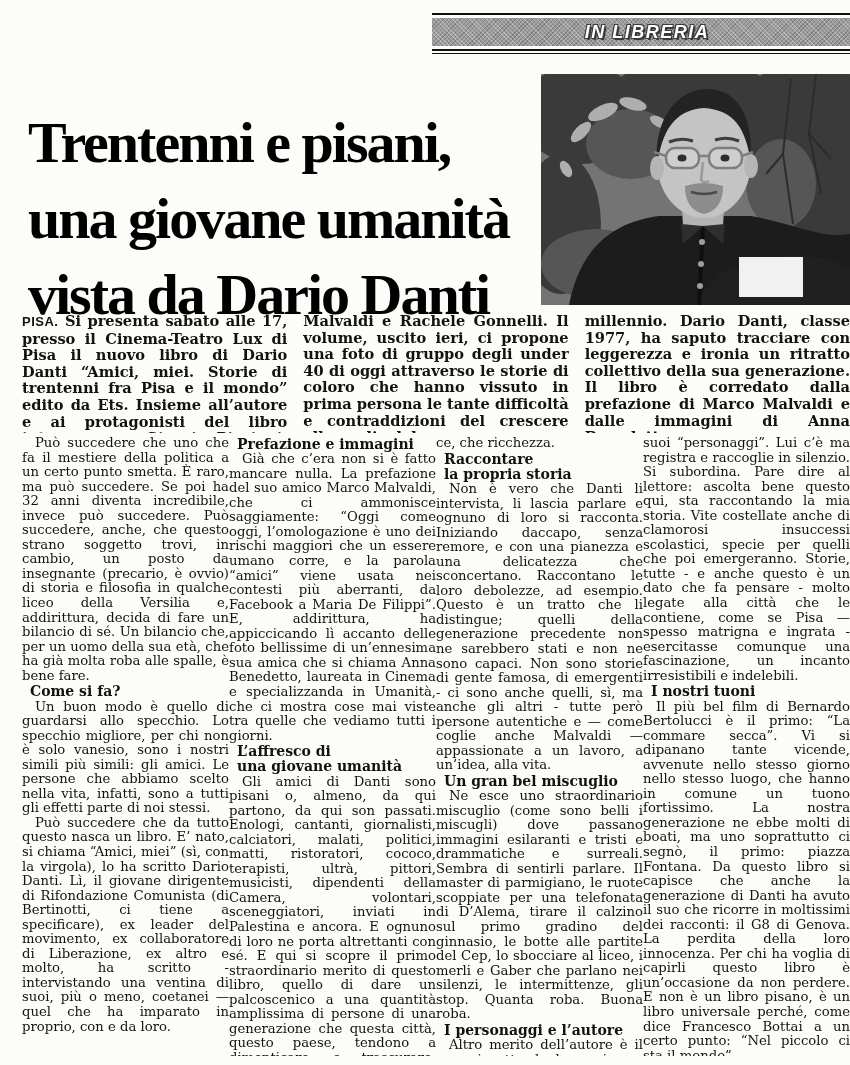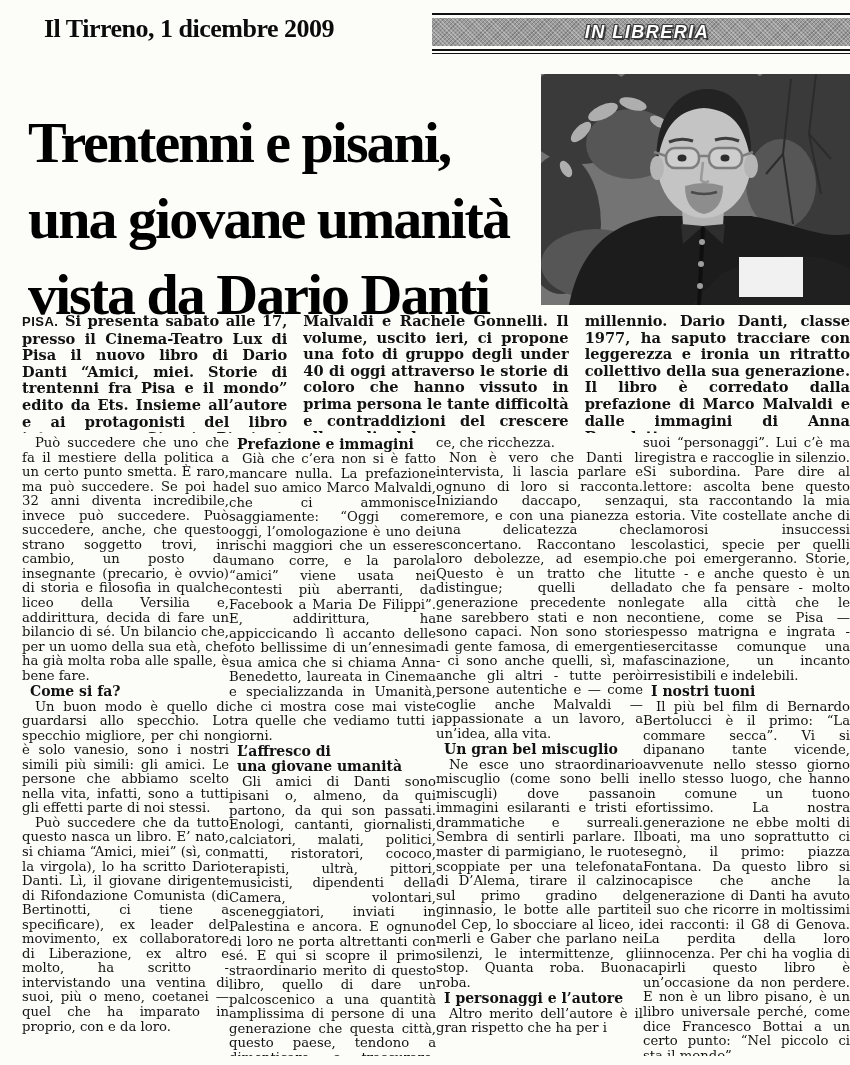--- a/index.html
+++ b/index.html
@@ -64,21 +64,20 @@
   .b-h{
     margin:1px 0 0 8px;font-size:14px;line-height:15.2px;font-weight:bold;
     white-space:pre-line;text-align:left;
   }
 </style>
 </head>
 <body>
 
 <div class="page">
 
-  <div class="dateline">Il Tirreno, 1 dicembre 2009</div>
 
   <div class="banner">
     <div class="banner-topline"></div>
     <div class="banner-band">
       <span class="banner-label">IN LIBRERIA</span>
     </div>
     <div class="banner-underline1"></div>
     <div class="banner-underline2"></div>
   </div>
 
@@ -175,20 +174,22 @@
       </div>
     <div class="col">
         <h3 class="b-h">Prefazione e immagini</h3>
         <p class="b-p">Già che c’era non si è fatto mancare nulla. La prefazione del suo amico Marco Malvaldi, che ci ammonisce saggiamente: “Oggi come oggi, l’omologazione è uno dei rischi maggiori che un essere umano corre, e la parola “amici” viene usata nei contesti più aberranti, da Facebook a Maria De Filippi”. E, addirittura, ha appiccicando lì accanto delle foto bellissime di un’ennesima sua amica che si chiama Anna Benedetto, laureata in Cinema e specializzanda in Umanità, che ci mostra cose mai viste tra quelle che vediamo tutti i giorni.</p>
         <h3 class="b-h">L’affresco di
 una giovane umanità</h3>
         <p class="b-p">Gli amici di Danti sono pisani o, almeno, da qui partono, da qui son passati. Enologi, cantanti, giornalisti, calciatori, malati, politici, matti, ristoratori, cococo, terapisti, ultrà, pittori, musicisti, dipendenti della Camera, volontari, sceneggiatori, inviati in Palestina e ancora. E ognuno di loro ne porta altrettanti con sé. E qui si scopre il primo straordinario merito di questo libro, quello di dare un palcoscenico a una quantità amplissima di persone di una generazione che questa città, questo paese, tendono a dimenticare, a trascurare. Inve-</p>
       </div>
     <div class="col">
         <p class="b-cont">ce, che ricchezza.</p>
+        <h3 class="b-h">Raccontare
+la propria storia</h3>
         <p class="b-p">Non è vero che Danti li intervista, li lascia parlare e ognuno di loro si racconta. Iniziando daccapo, senza remore, e con una pianezza e una delicatezza che sconcertano. Raccontano le loro debolezze, ad esempio. Questo è un tratto che li distingue; quelli della generazione precedente non ne sarebbero stati e non ne sono capaci. Non sono storie di gente famosa, di emergenti - ci sono anche quelli, sì, ma anche gli altri - tutte però persone autentiche e — come coglie anche Malvaldi — appassionate a un lavoro, a un’idea, alla vita.</p>
         <h3 class="b-h">Un gran bel miscuglio</h3>
         <p class="b-p">Ne esce uno straordinario miscuglio (come sono belli i miscugli) dove passano immagini esilaranti e tristi e drammatiche e surreali. Sembra di sentirli parlare. Il master di parmigiano, le ruote scoppiate per una telefonata di D’Alema, tirare il calzino sul primo gradino del ginnasio, le botte alle partite del Cep, lo sbocciare al liceo, i merli e Gaber che parlano nei silenzi, le intermittenze, gli stop. Quanta roba. Buona roba.</p>
         <h3 class="b-h">I personaggi e l’autore</h3>
         <p class="b-p">Altro merito dell’autore è il gran rispetto che ha per i</p>
       </div>
     <div class="col">
         <p class="b-cont">suoi “personaggi”. Lui c’è ma registra e raccoglie in silenzio. Si subordina. Pare dire al lettore: ascolta bene questo qui, sta raccontando la mia storia. Vite costellate anche di clamorosi insuccessi scolastici, specie per quelli che poi emergeranno. Storie, tutte - e anche questo è un dato che fa pensare - molto legate alla città che le contiene, come se Pisa — spesso matrigna e ingrata - esercitasse comunque una fascinazione, un incanto irresistibili e indelebili.</p>
         <h3 class="b-h">I nostri tuoni</h3>
         <p class="b-p">Il più bel film di Bernardo Bertolucci è il primo: “La commare secca”. Vi si dipanano tante vicende, avvenute nello stesso giorno nello stesso luogo, che hanno in comune un tuono fortissimo. La nostra generazione ne ebbe molti di boati, ma uno soprattutto ci segnò, il primo: piazza Fontana. Da questo libro si capisce che anche la generazione di Danti ha avuto il suo che ricorre in moltissimi dei racconti: il G8 di Genova. La perdita della loro innocenza. Per chi ha voglia di capirli questo libro è un’occasione da non perdere. E non è un libro pisano, è un libro universale perché, come dice Francesco Bottai a un certo punto: “Nel piccolo ci sta il mondo”.</p>

